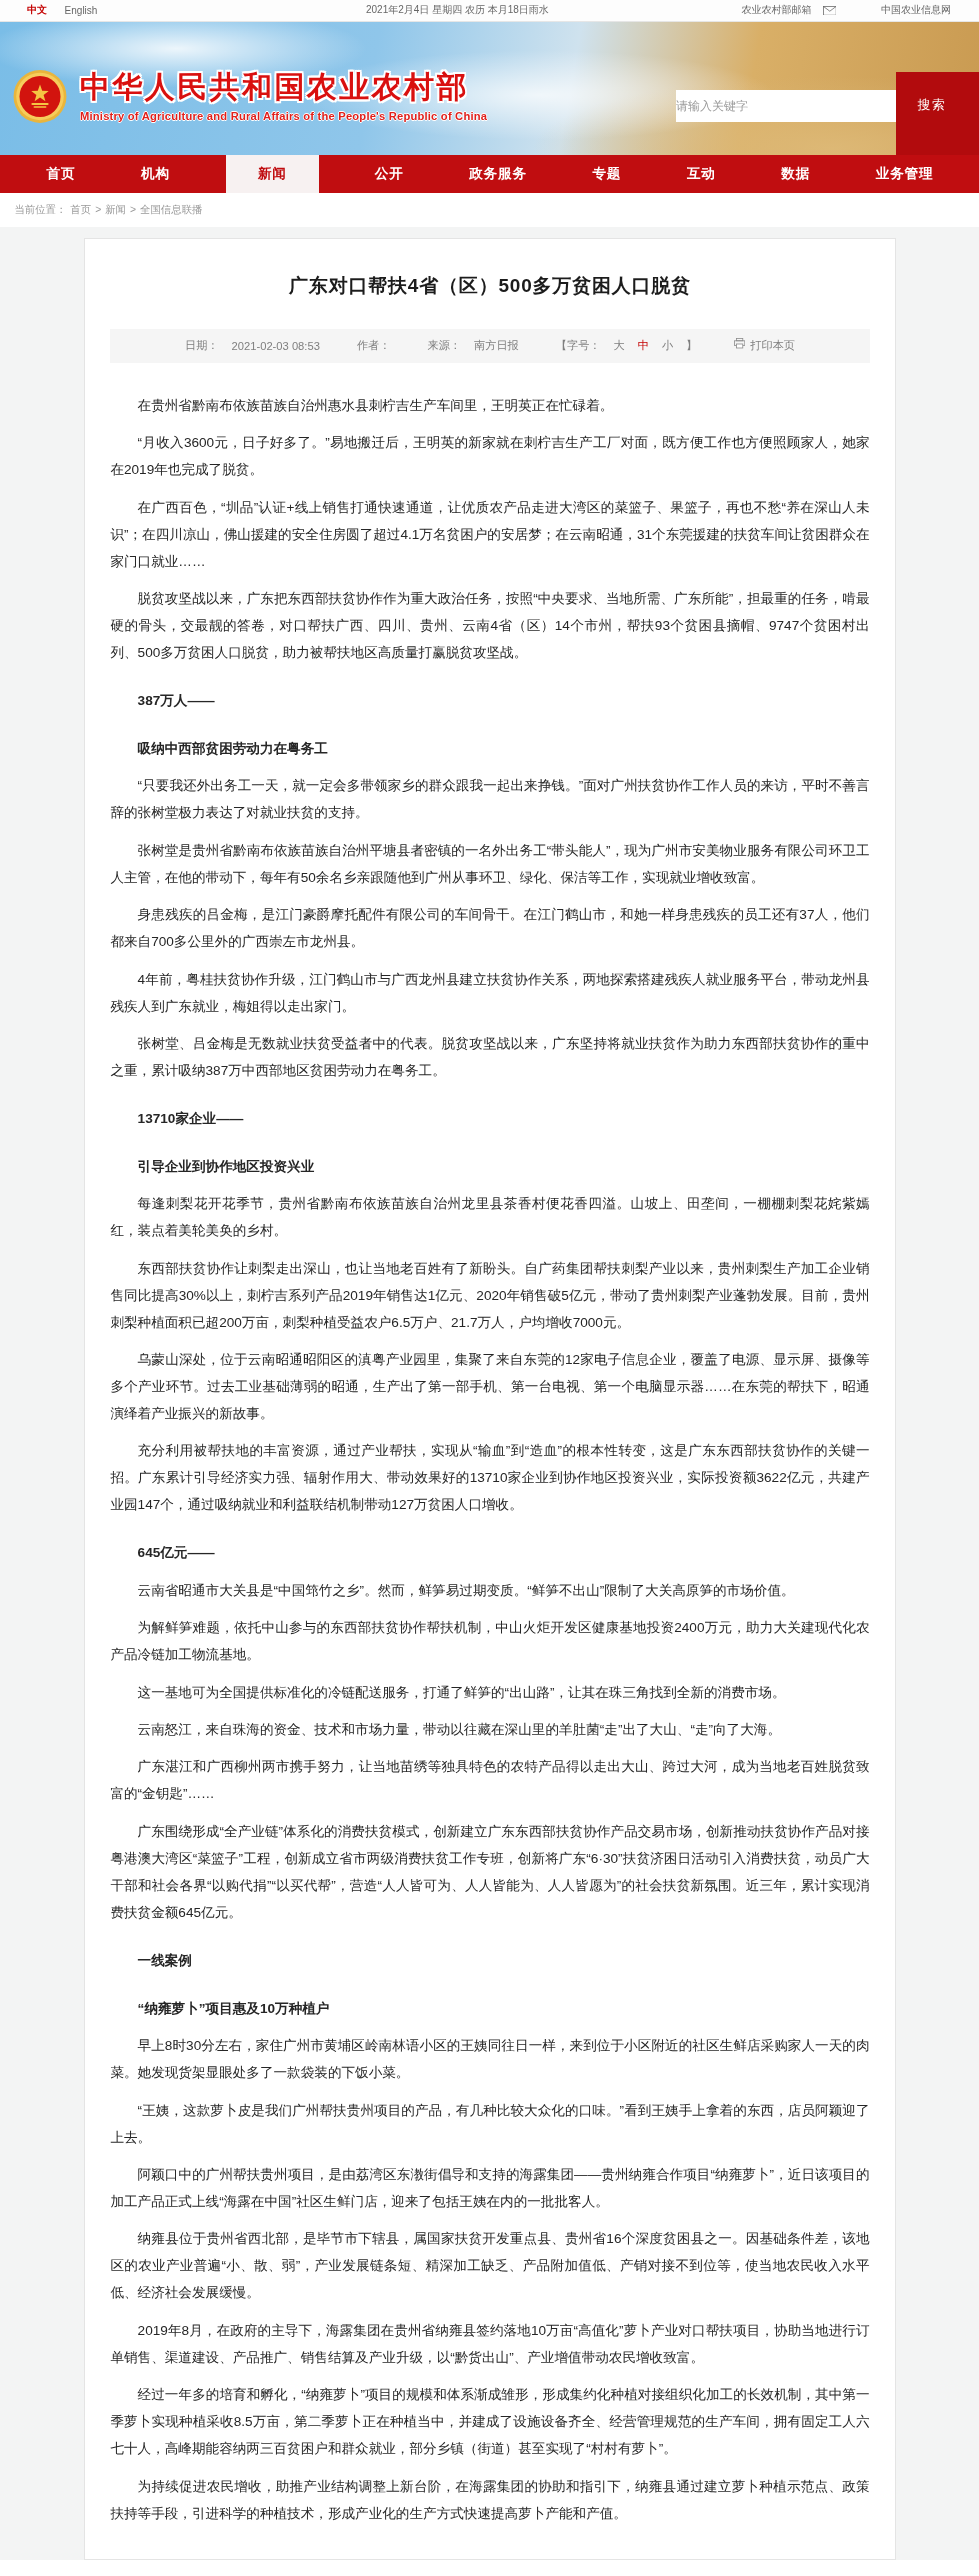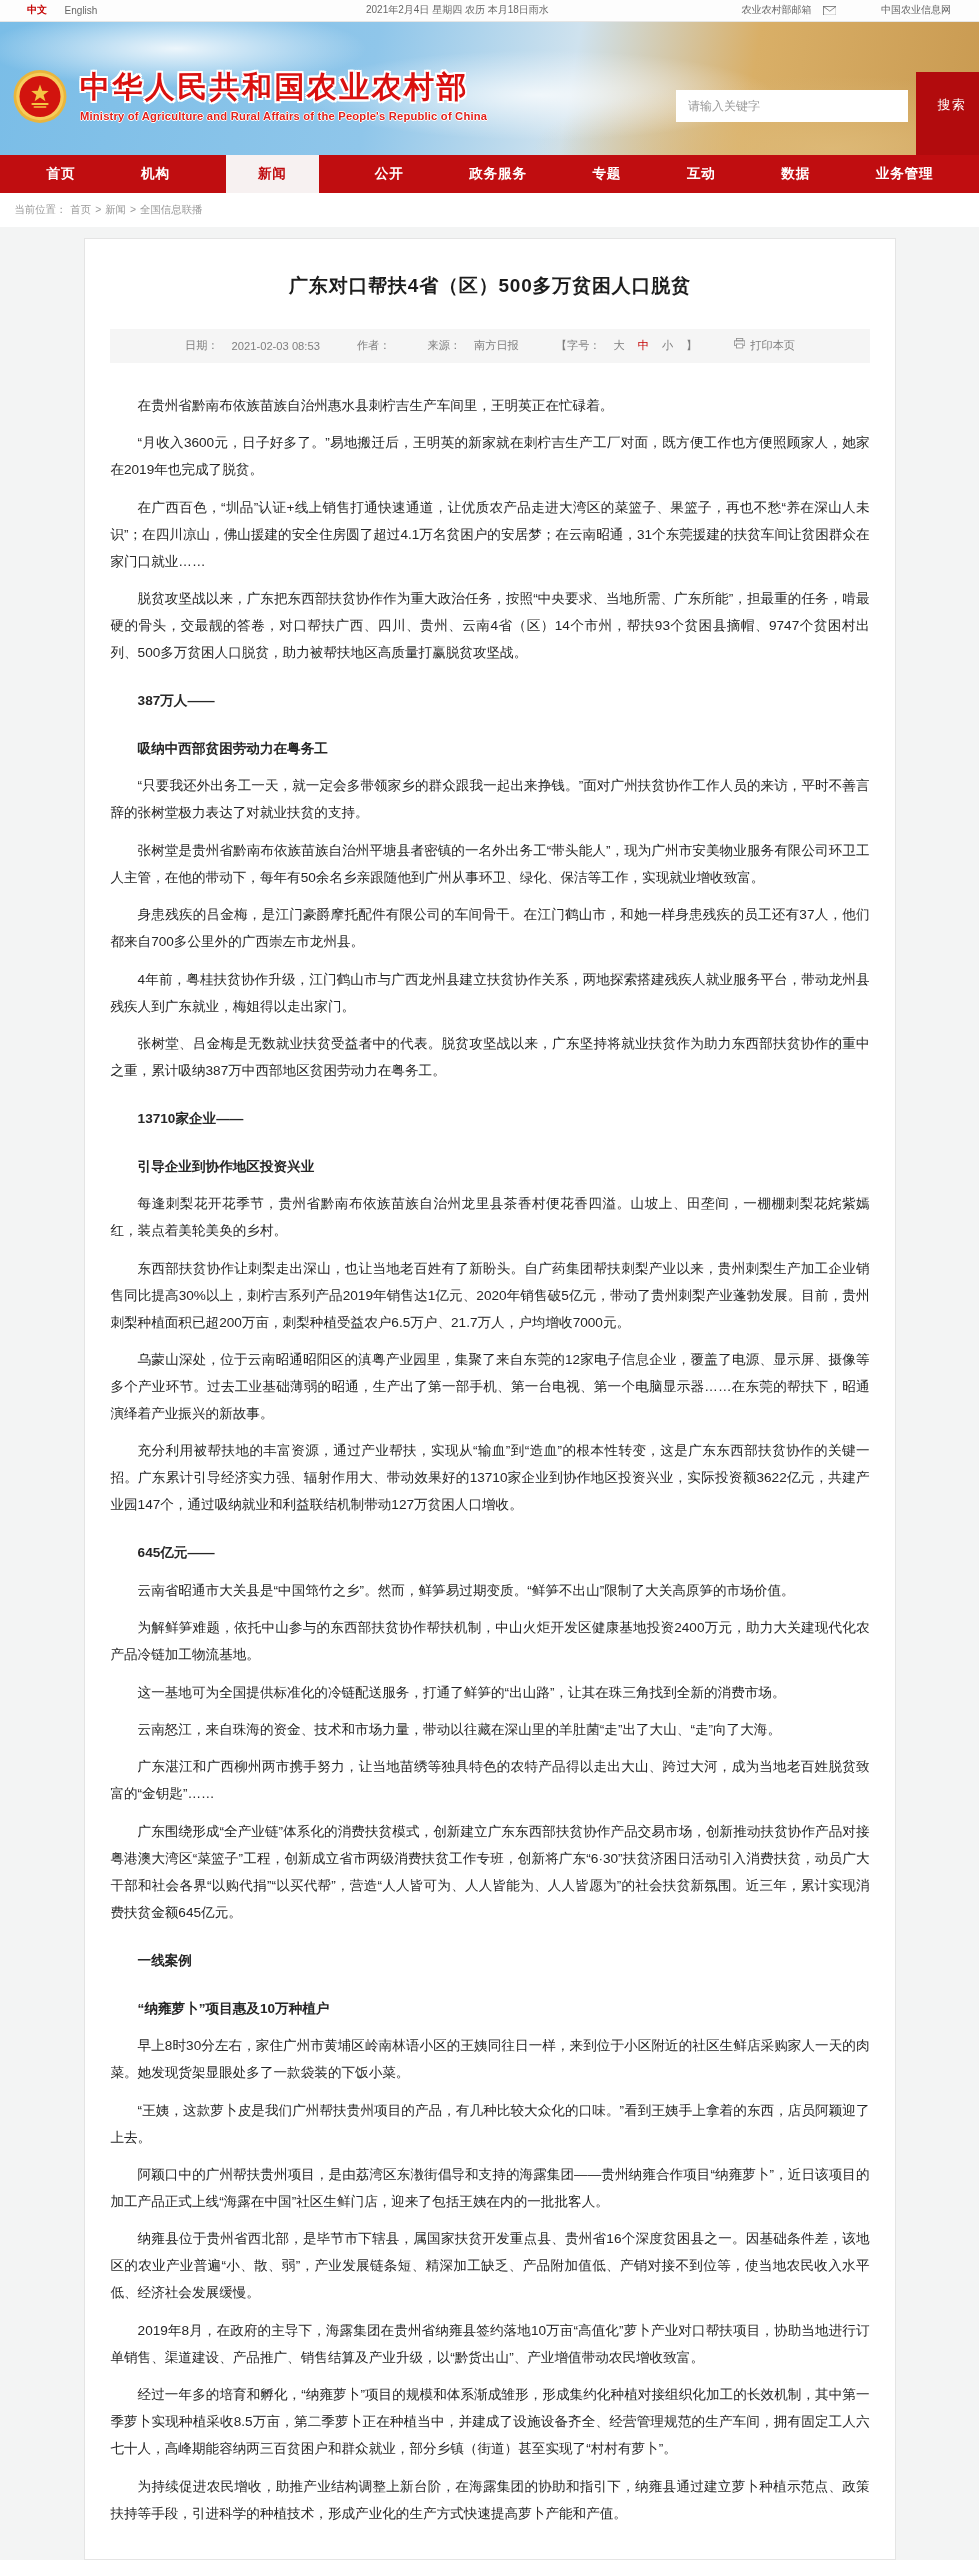--- a/index.html
+++ b/index.html
@@ -33,24 +33,24 @@
   .emblem { position:absolute; left:12.8px; top:46px; width:54px; height:59px; }
   .titles { position:absolute; left:80px; top:48px; }
   .site-title {
     font-size:30px; font-weight:bold; color:#d9100f; letter-spacing:2.4px; line-height:34px;
     text-shadow:-1.6px 0 #fff,1.6px 0 #fff,0 -1.6px #fff,0 1.6px #fff,1.6px 1.6px #fff,-1.6px -1.6px #fff,1.6px -1.6px #fff,-1.6px 1.6px #fff;
   }
   .site-subtitle {
     margin-top:6.4px; font-size:11.2px; font-weight:bold; color:#e0201c; letter-spacing:0.2px;
     text-shadow:-0.8px 0 #fff,0.8px 0 #fff,0 -0.8px #fff,0 0.8px #fff;
   }
-  .search-strip { position:absolute; right:0; top:50px; width:64px; height:84px; background:#b20b0d; }
+  .search-strip { position:absolute; right:0; top:50px; width:84px; height:84px; background:#b20b0d; }
   .search-input {
     position:absolute; right:72px; top:68px; width:232px; height:32px; border:0; outline:none;
-    background:#fff; padding:0 12px; font-size:12px; color:#333;
+    background:#fff; padding:0 0; font-size:12px; color:#333;
     font-family:"Liberation Sans","DejaVu Sans",sans-serif;
   }
   .search-input::placeholder { color:#9a9a9a; }
   .search-btn {
     position:absolute; left:0; top:18.4px; width:72px; height:32px; border:0; cursor:pointer;
     background:#b20b0d; color:#fff; font-size:12.8px; letter-spacing:1.6px;
     font-family:"Liberation Sans","DejaVu Sans",sans-serif;
   }
   
   .nav {

